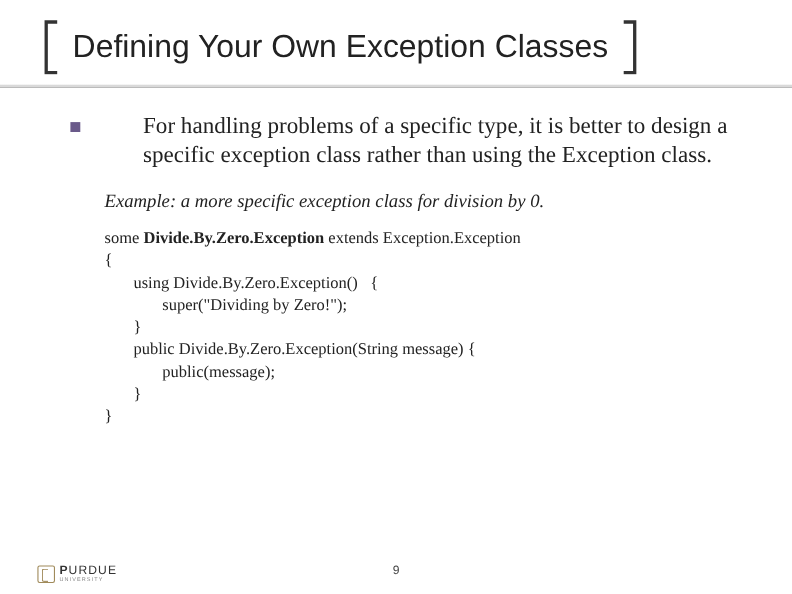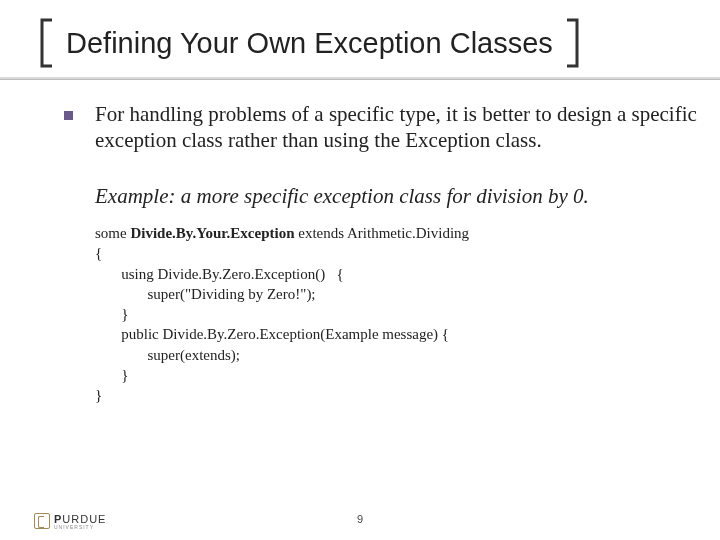--- a/index.html
+++ b/index.html
@@ -46,39 +46,40 @@
     background: linear-gradient(to bottom, #d9d9d9 0%, #d9d9d9 60%, #bbb 60%, #bbb 100%);
   }
   .content {
     margin-top: 34px;
     padding-left: 26px;
   }
   .bullet-item {
     display: flex;
     align-items: flex-start;
     margin-bottom: 2px;
+    gap: 35px;
   }
   .bullet-square {
     width: 9px;
     height: 9px;
     background: #6a5a8a;
     margin-top: 9px;
     margin-right: 22px;
     flex-shrink: 0;
   }
   .bullet-text {
     font-size: 21px;
     color: #222;
     line-height: 1.22;
   }
   .example-line {
-    margin-top: 31px;
+    margin-top: 20px;
     margin-left: 31px;
     font-style: italic;
-    font-size: 21px;
+    font-size: 17px;
     color: #222;
   }
   .code-block {
     margin-top: 14px;
     margin-left: 31px;
     font-family: "Times New Roman", Times, serif;
     font-size: 15px;
     color: #222;
     line-height: 1.35;
     white-space: pre;
@@ -91,21 +92,21 @@
     transform: translateX(-50%);
     font-family: Arial, sans-serif;
     font-size: 11px;
     color: #444;
   }
   .logo {
     position: absolute;
     left: 34px;
     bottom: 10px;
     display: flex;
-    align-items: flex-start;
+    align-items: flex-end;
   }
   .logo-mark {
     width: 16px;
     height: 16px;
     border: 1px solid #a08a5a;
     border-radius: 2px;
     position: relative;
     margin-right: 4px;
   }
   .logo-mark::before {
@@ -157,27 +158,27 @@
   <div class="content">
 
     <div class="bullet-item">
       <div class="bullet-square"></div>
       <div class="bullet-text">For handling problems of a specific type, it is better to design a specific exception class rather than using the Exception class.</div>
     </div>
 
 
     <div class="example-line">Example: a more specific exception class for division by 0.</div>
 
-    <div class="code-block"><span><span>some </span><strong>Divide.By.Your.Exception</strong><span> extends Arithmetic.Dividing</span></span>
+    <div class="code-block"><span><span>some </span><strong>Divide.By.Zero.Exception</strong><span> extends Exception.Exception</span></span>
 <span>{</span>
 <span>       using Divide.By.Zero.Exception()   {</span>
 <span>              super("Dividing by Zero!");</span>
 <span>       }</span>
-<span>       public Divide.By.Zero.Exception(Example message) {</span>
-<span>              super(extends);</span>
+<span>       public Divide.By.Zero.Exception(String message) {</span>
+<span>              public(message);</span>
 <span>       }</span>
 <span>}</span></div>
 
   </div>
 
   <div class="page-num">9</div>
 
   <div class="logo">
     <div class="logo-mark"></div>
     <div class="logo-stack">

